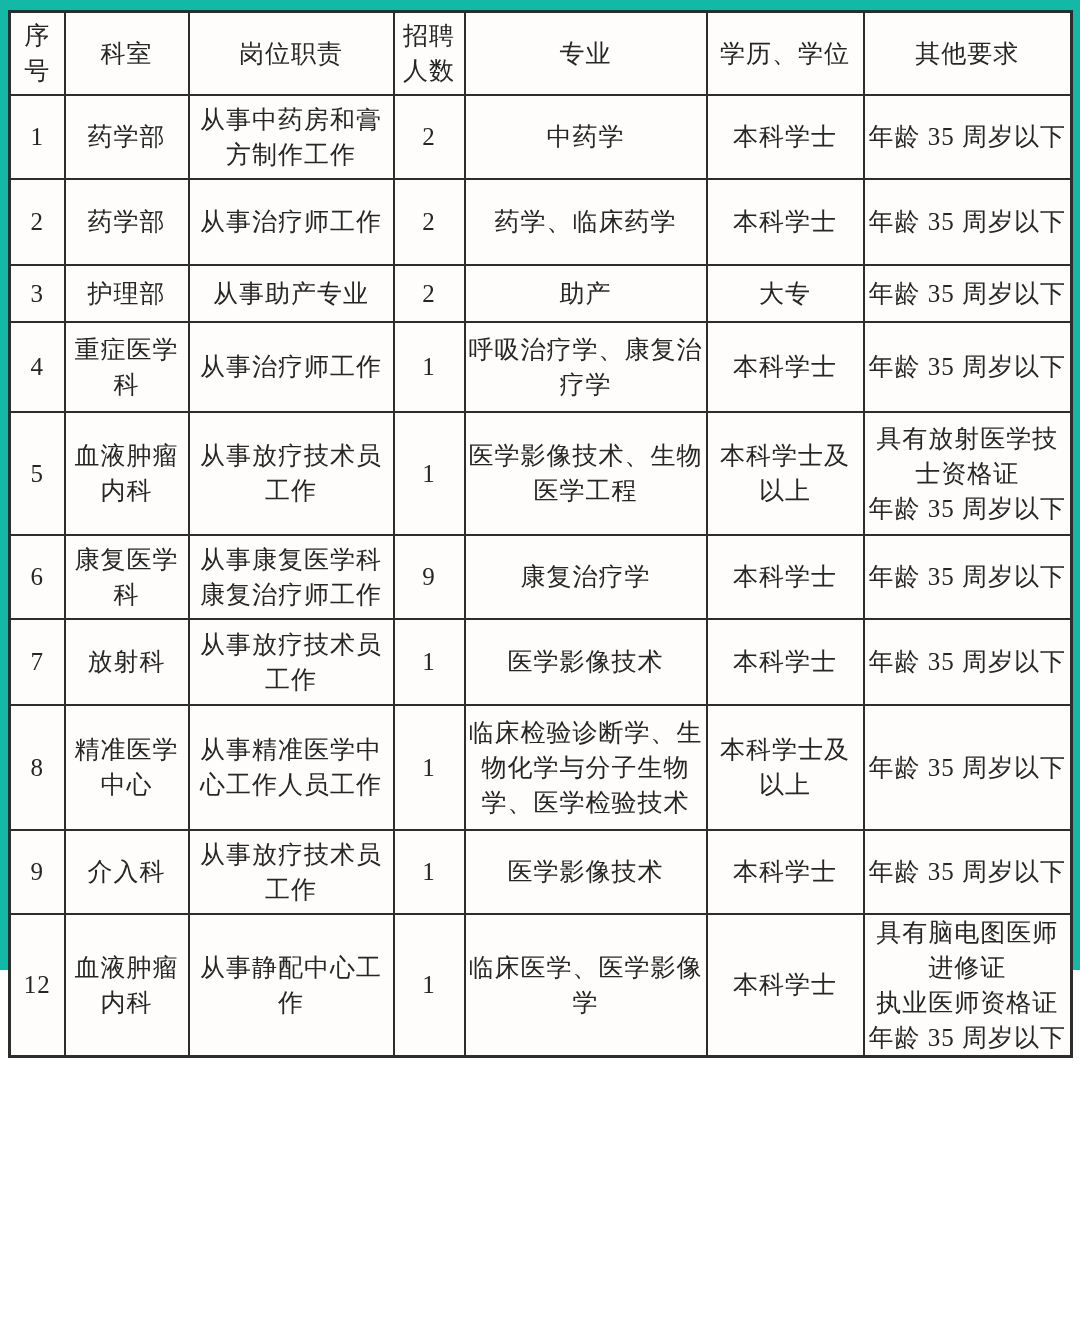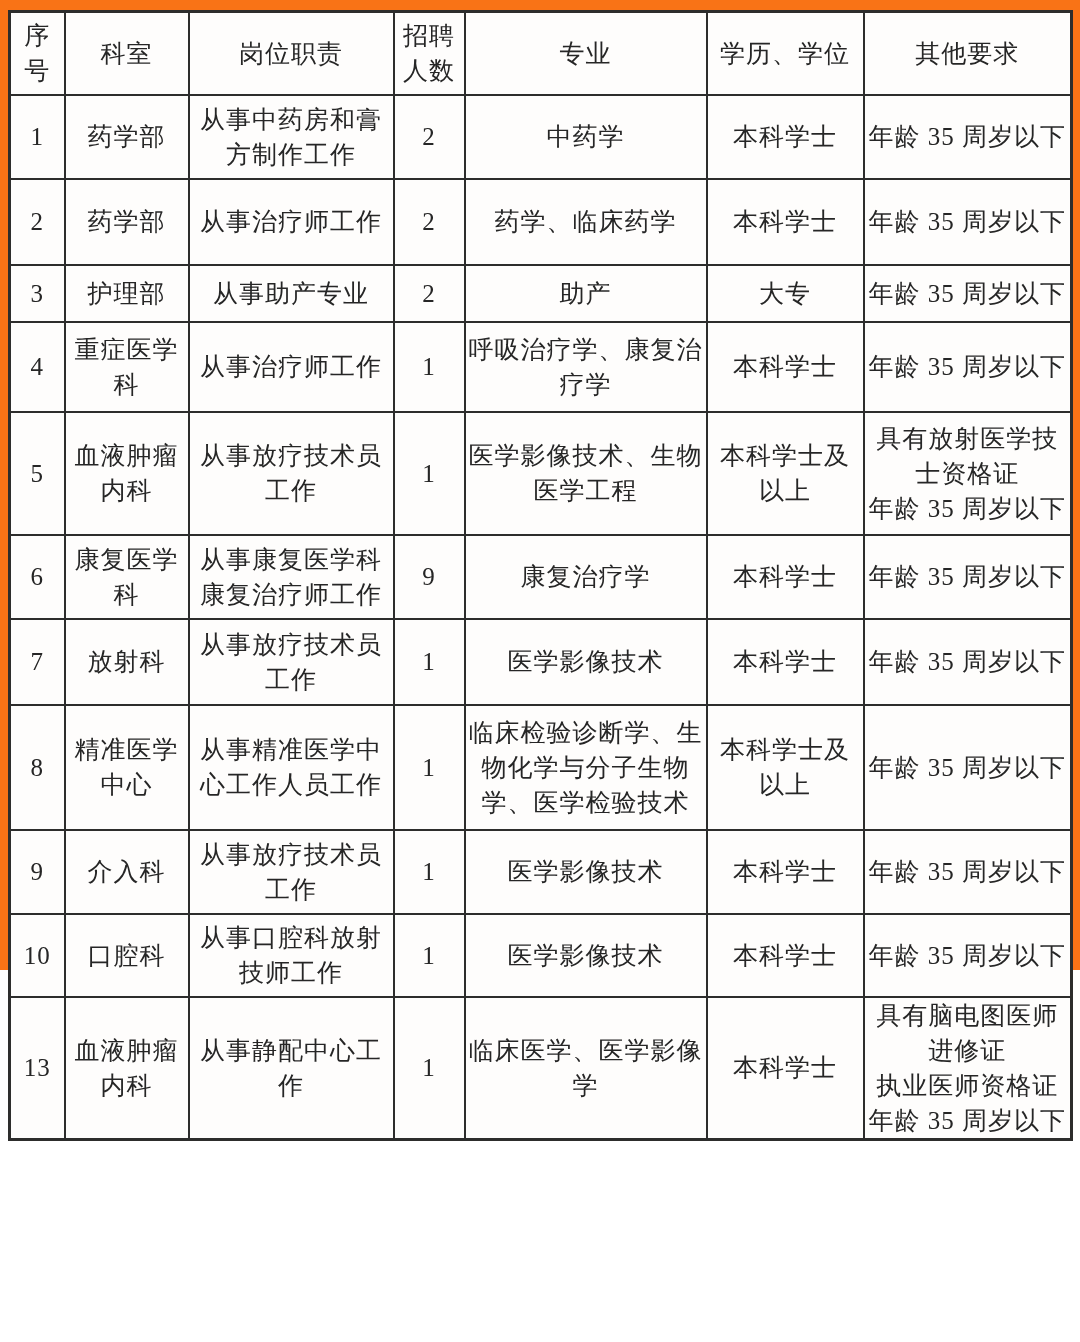--- a/index.html
+++ b/index.html
@@ -7,21 +7,21 @@
     padding: 0;
     background: #ffffff;
     width: 1080px;
     height: 1342px;
     overflow: hidden;
   }
   .page {
     position: relative;
     width: 1080px;
     height: 970px;
-    background: #f97316;
+    background: #14b8a6;
     font-family: "Liberation Serif", "DejaVu Serif", serif;
     color: #262626;
   }
   table.recruit {
     position: absolute;
     left: 8px;
     top: 10px;
     width: 1062px;
     border-collapse: collapse;
     table-layout: fixed;
@@ -166,30 +166,21 @@
         <tr>
           <td>9</td>
           <td>介入科</td>
           <td>从事放疗技术员工作</td>
           <td>1</td>
           <td>医学影像技术</td>
           <td>本科学士</td>
           <td>年龄 35 周岁以下</td>
         </tr>
         <tr>
-          <td>10</td>
-          <td>口腔科</td>
-          <td>从事口腔科放射技师工作</td>
-          <td>1</td>
-          <td>医学影像技术</td>
-          <td>本科学士</td>
-          <td>年龄 35 周岁以下</td>
-        </tr>
-        <tr>
-          <td>13</td>
+          <td>12</td>
           <td>血液肿瘤内科</td>
           <td>从事静配中心工作</td>
           <td>1</td>
           <td>临床医学、医学影像学</td>
           <td>本科学士</td>
           <td>具有脑电图医师进修证
 执业医师资格证
 年龄 35 周岁以下</td>
         </tr>
       </tbody>

